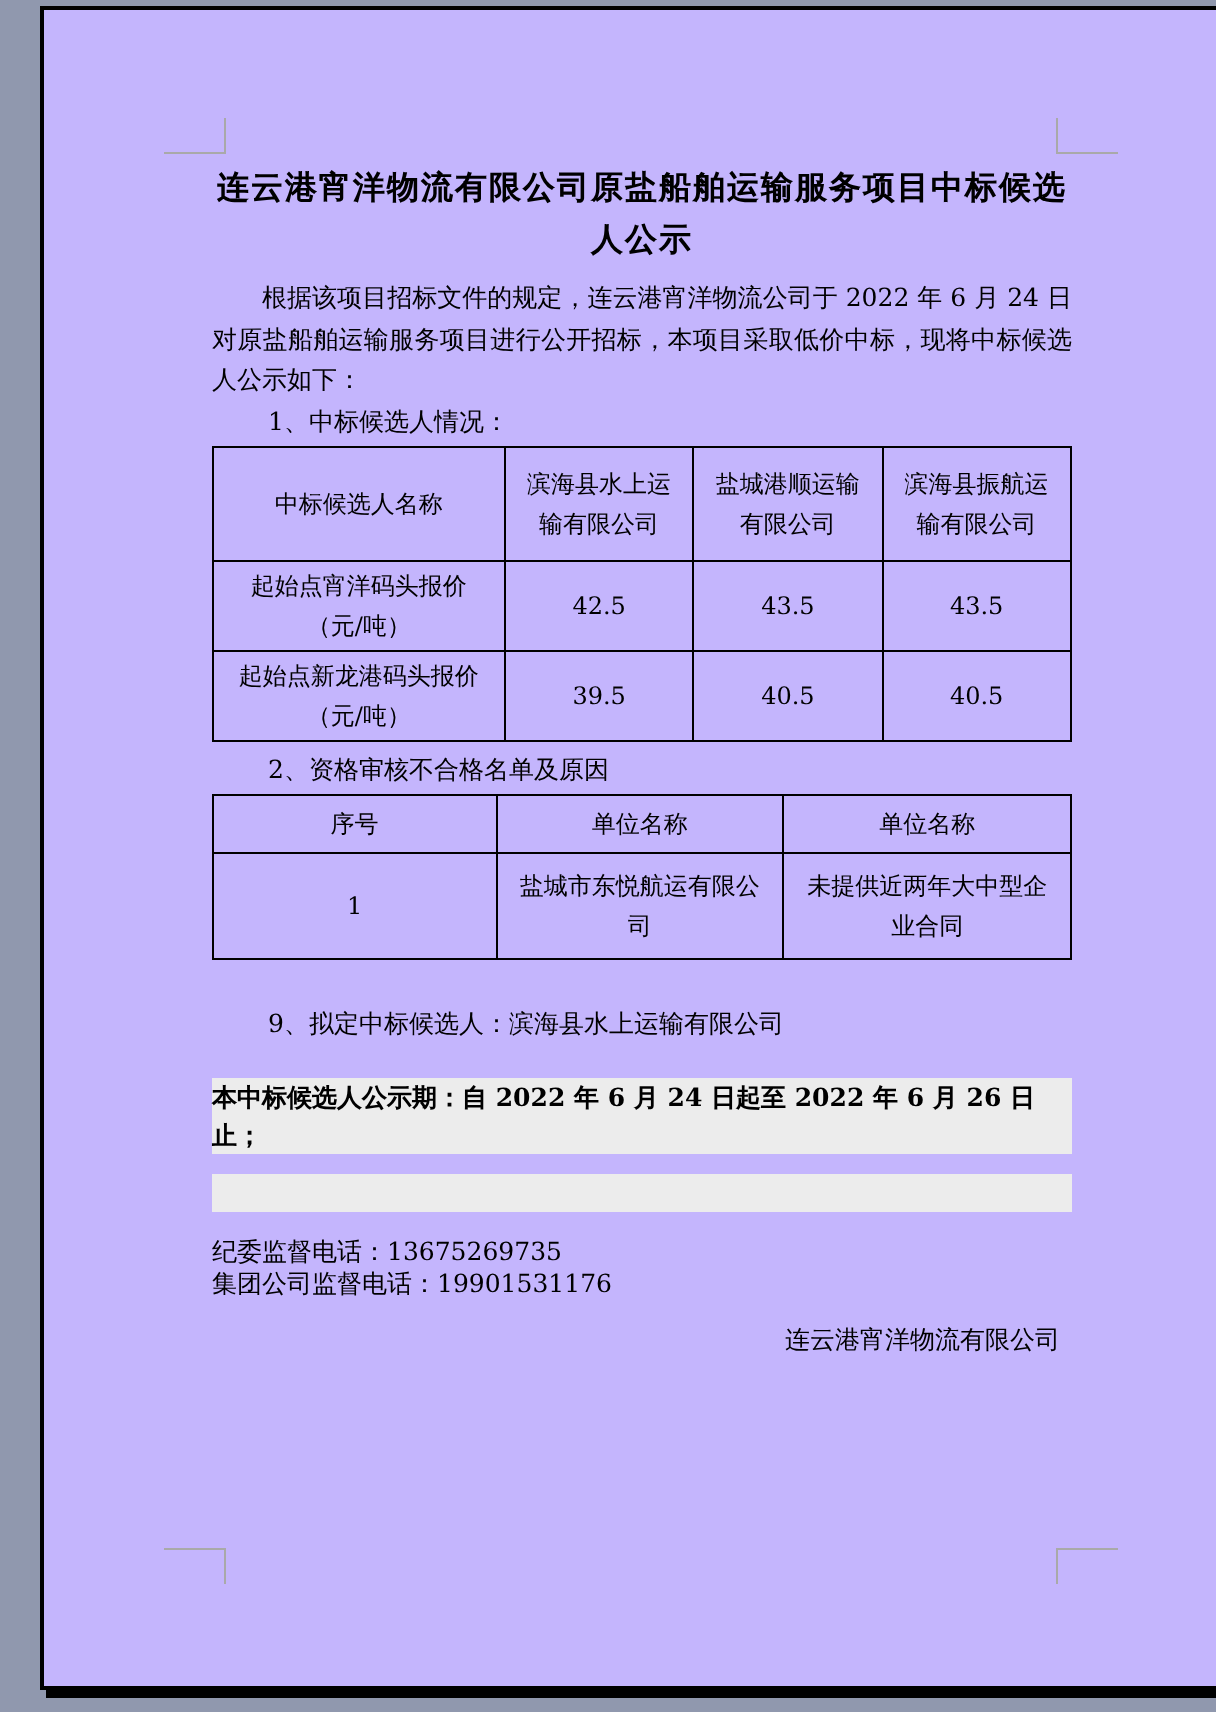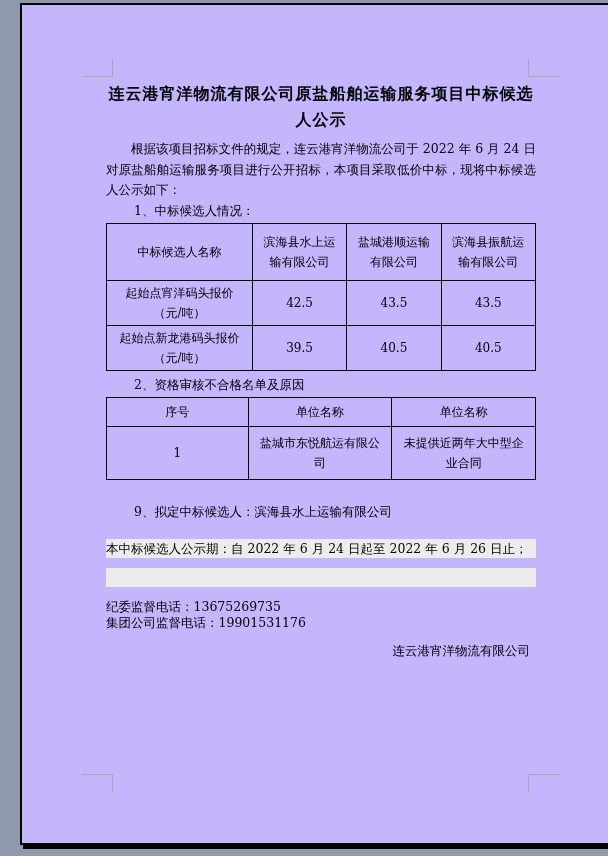--- a/index.html
+++ b/index.html
@@ -80,20 +80,21 @@
   }
   .t1-hrow td  { height: 24px; }
   .t1-names td { height: 52px; }
   .t1-price td { height: 40px; }
   .t2-hrow td  { height: 24px; margin-left: 48px; }
   .t2-drow td  { height: 48px; }
   .hl-line {
     background: #ECECEC;
     line-height: 19px;
     margin-top: 17px;
+    font-weight: bold;
   }
   .hl-empty {
     background: #ECECEC;
     height: 19px;
     margin-top: 10px;
   }
   .objection {
     margin: 14px 0 0 0;
     text-align: justify;
     line-height: 29px;

